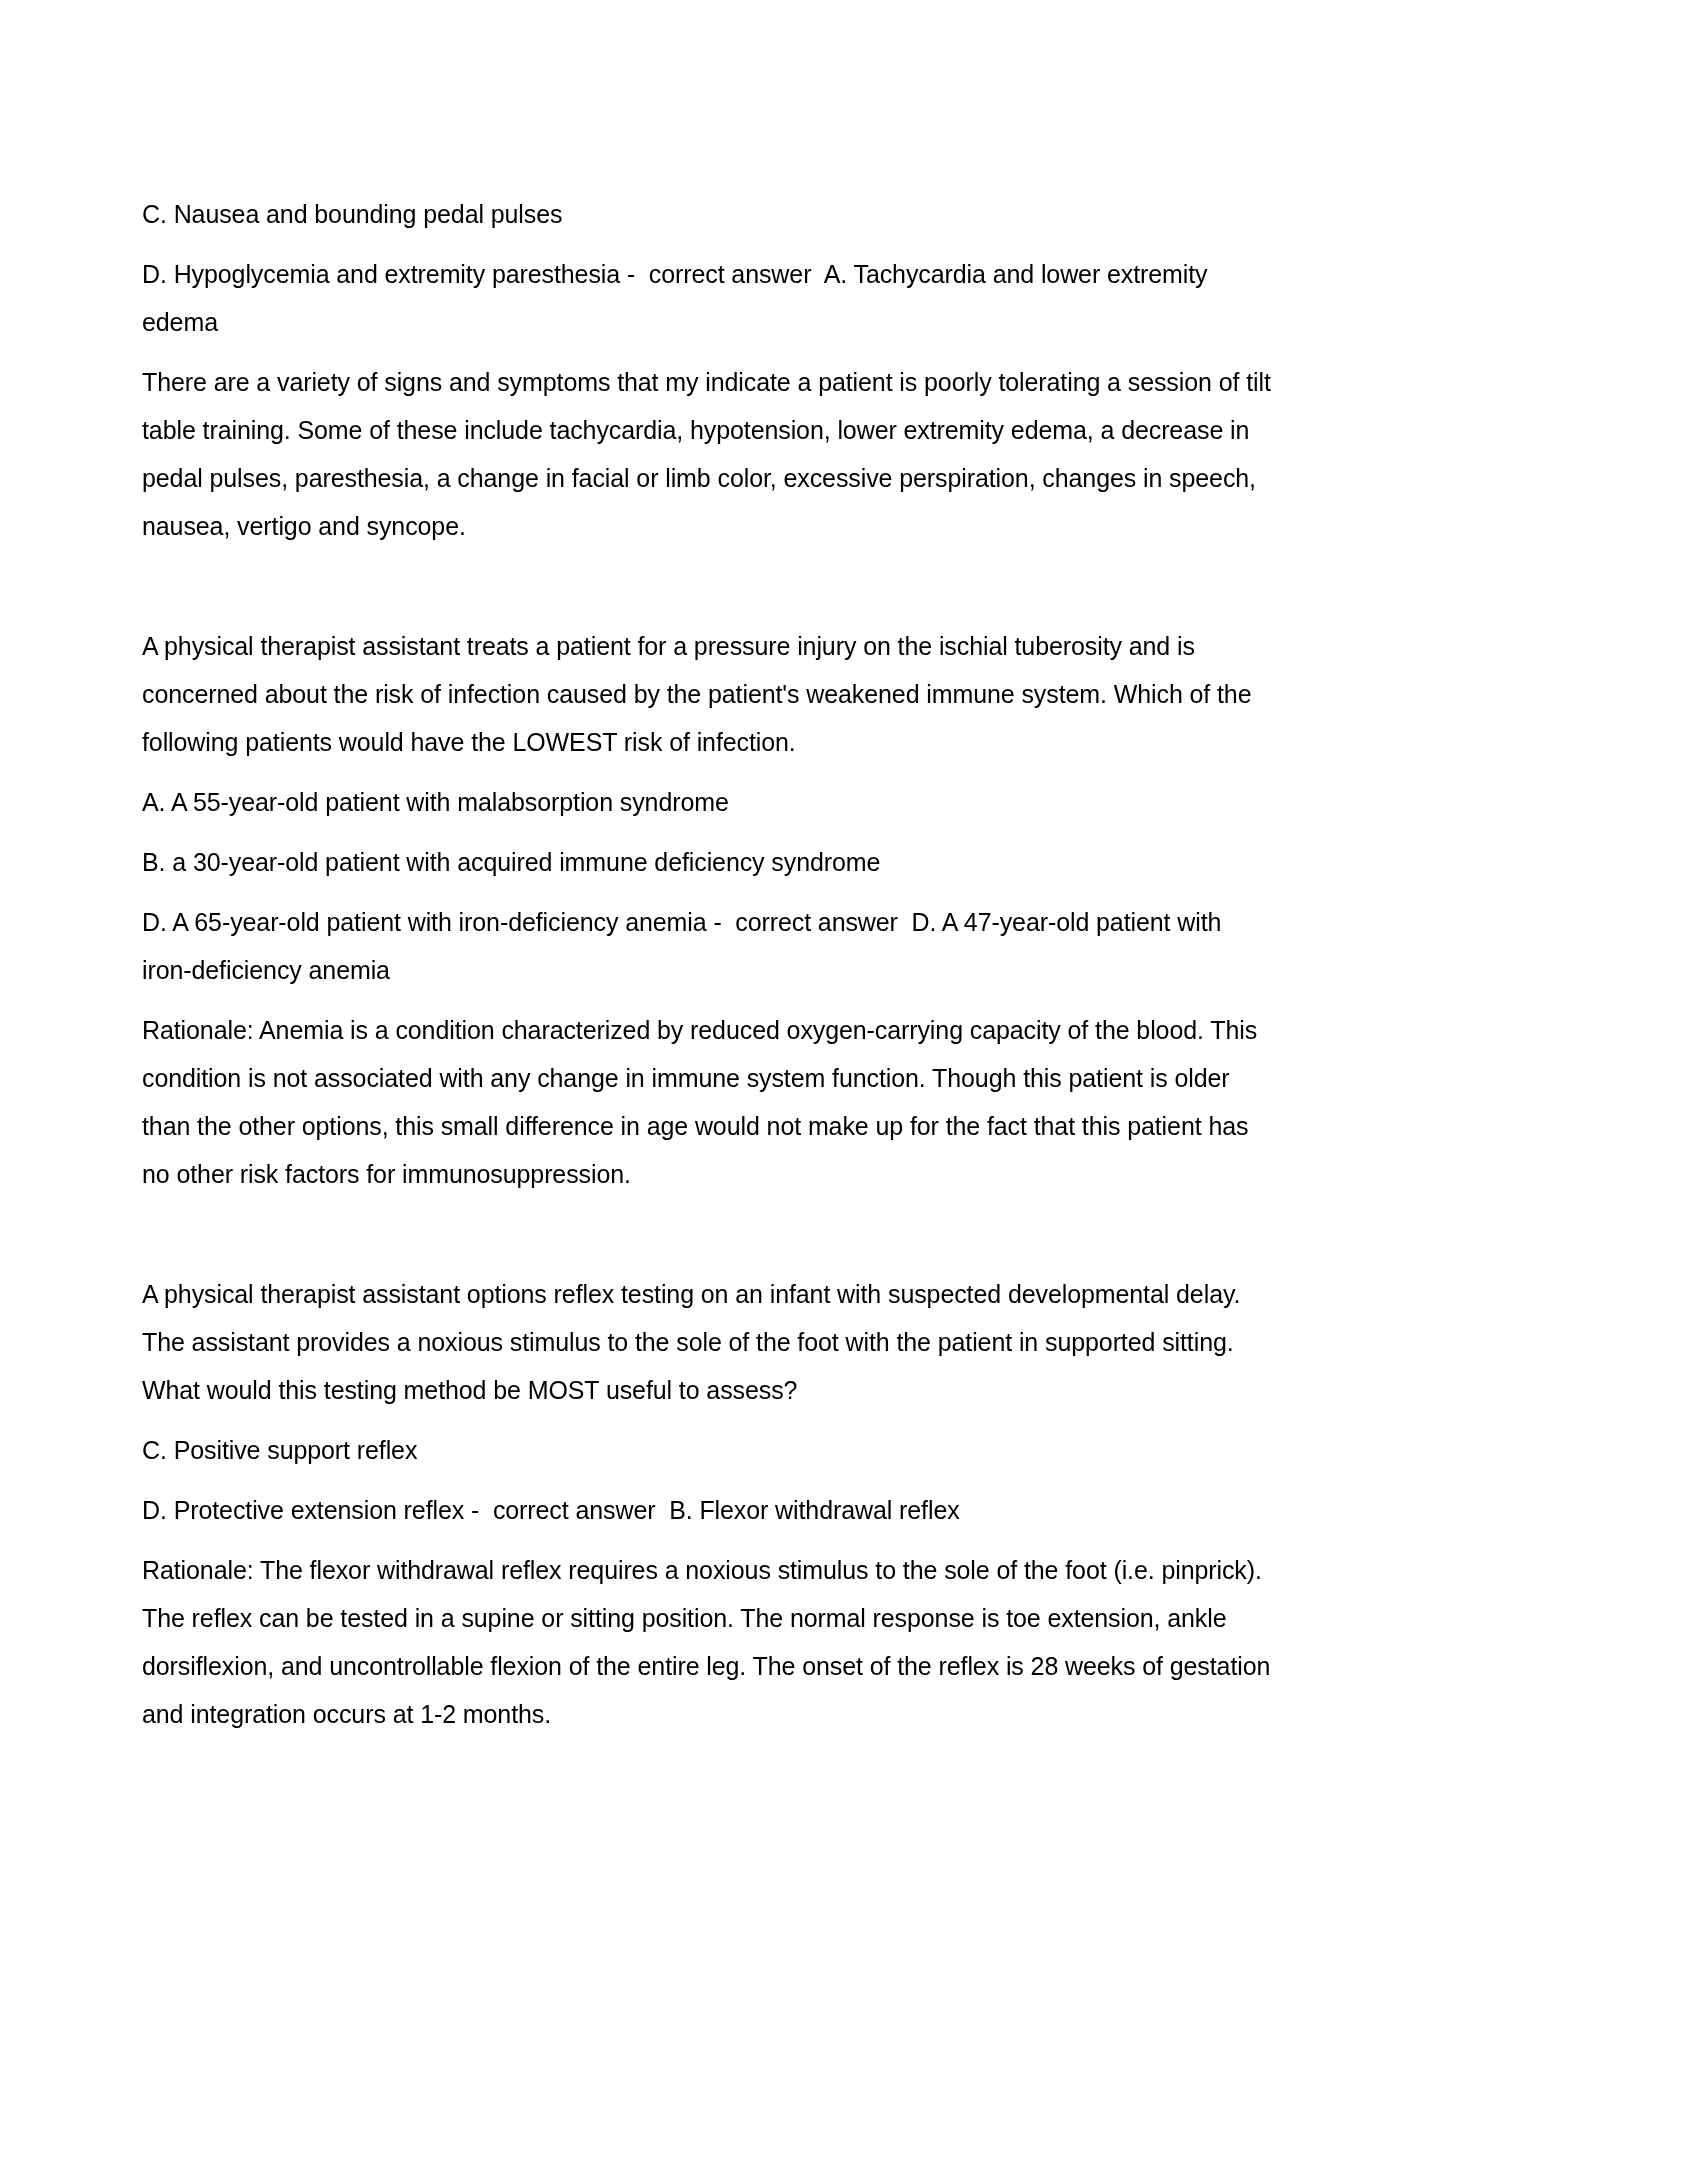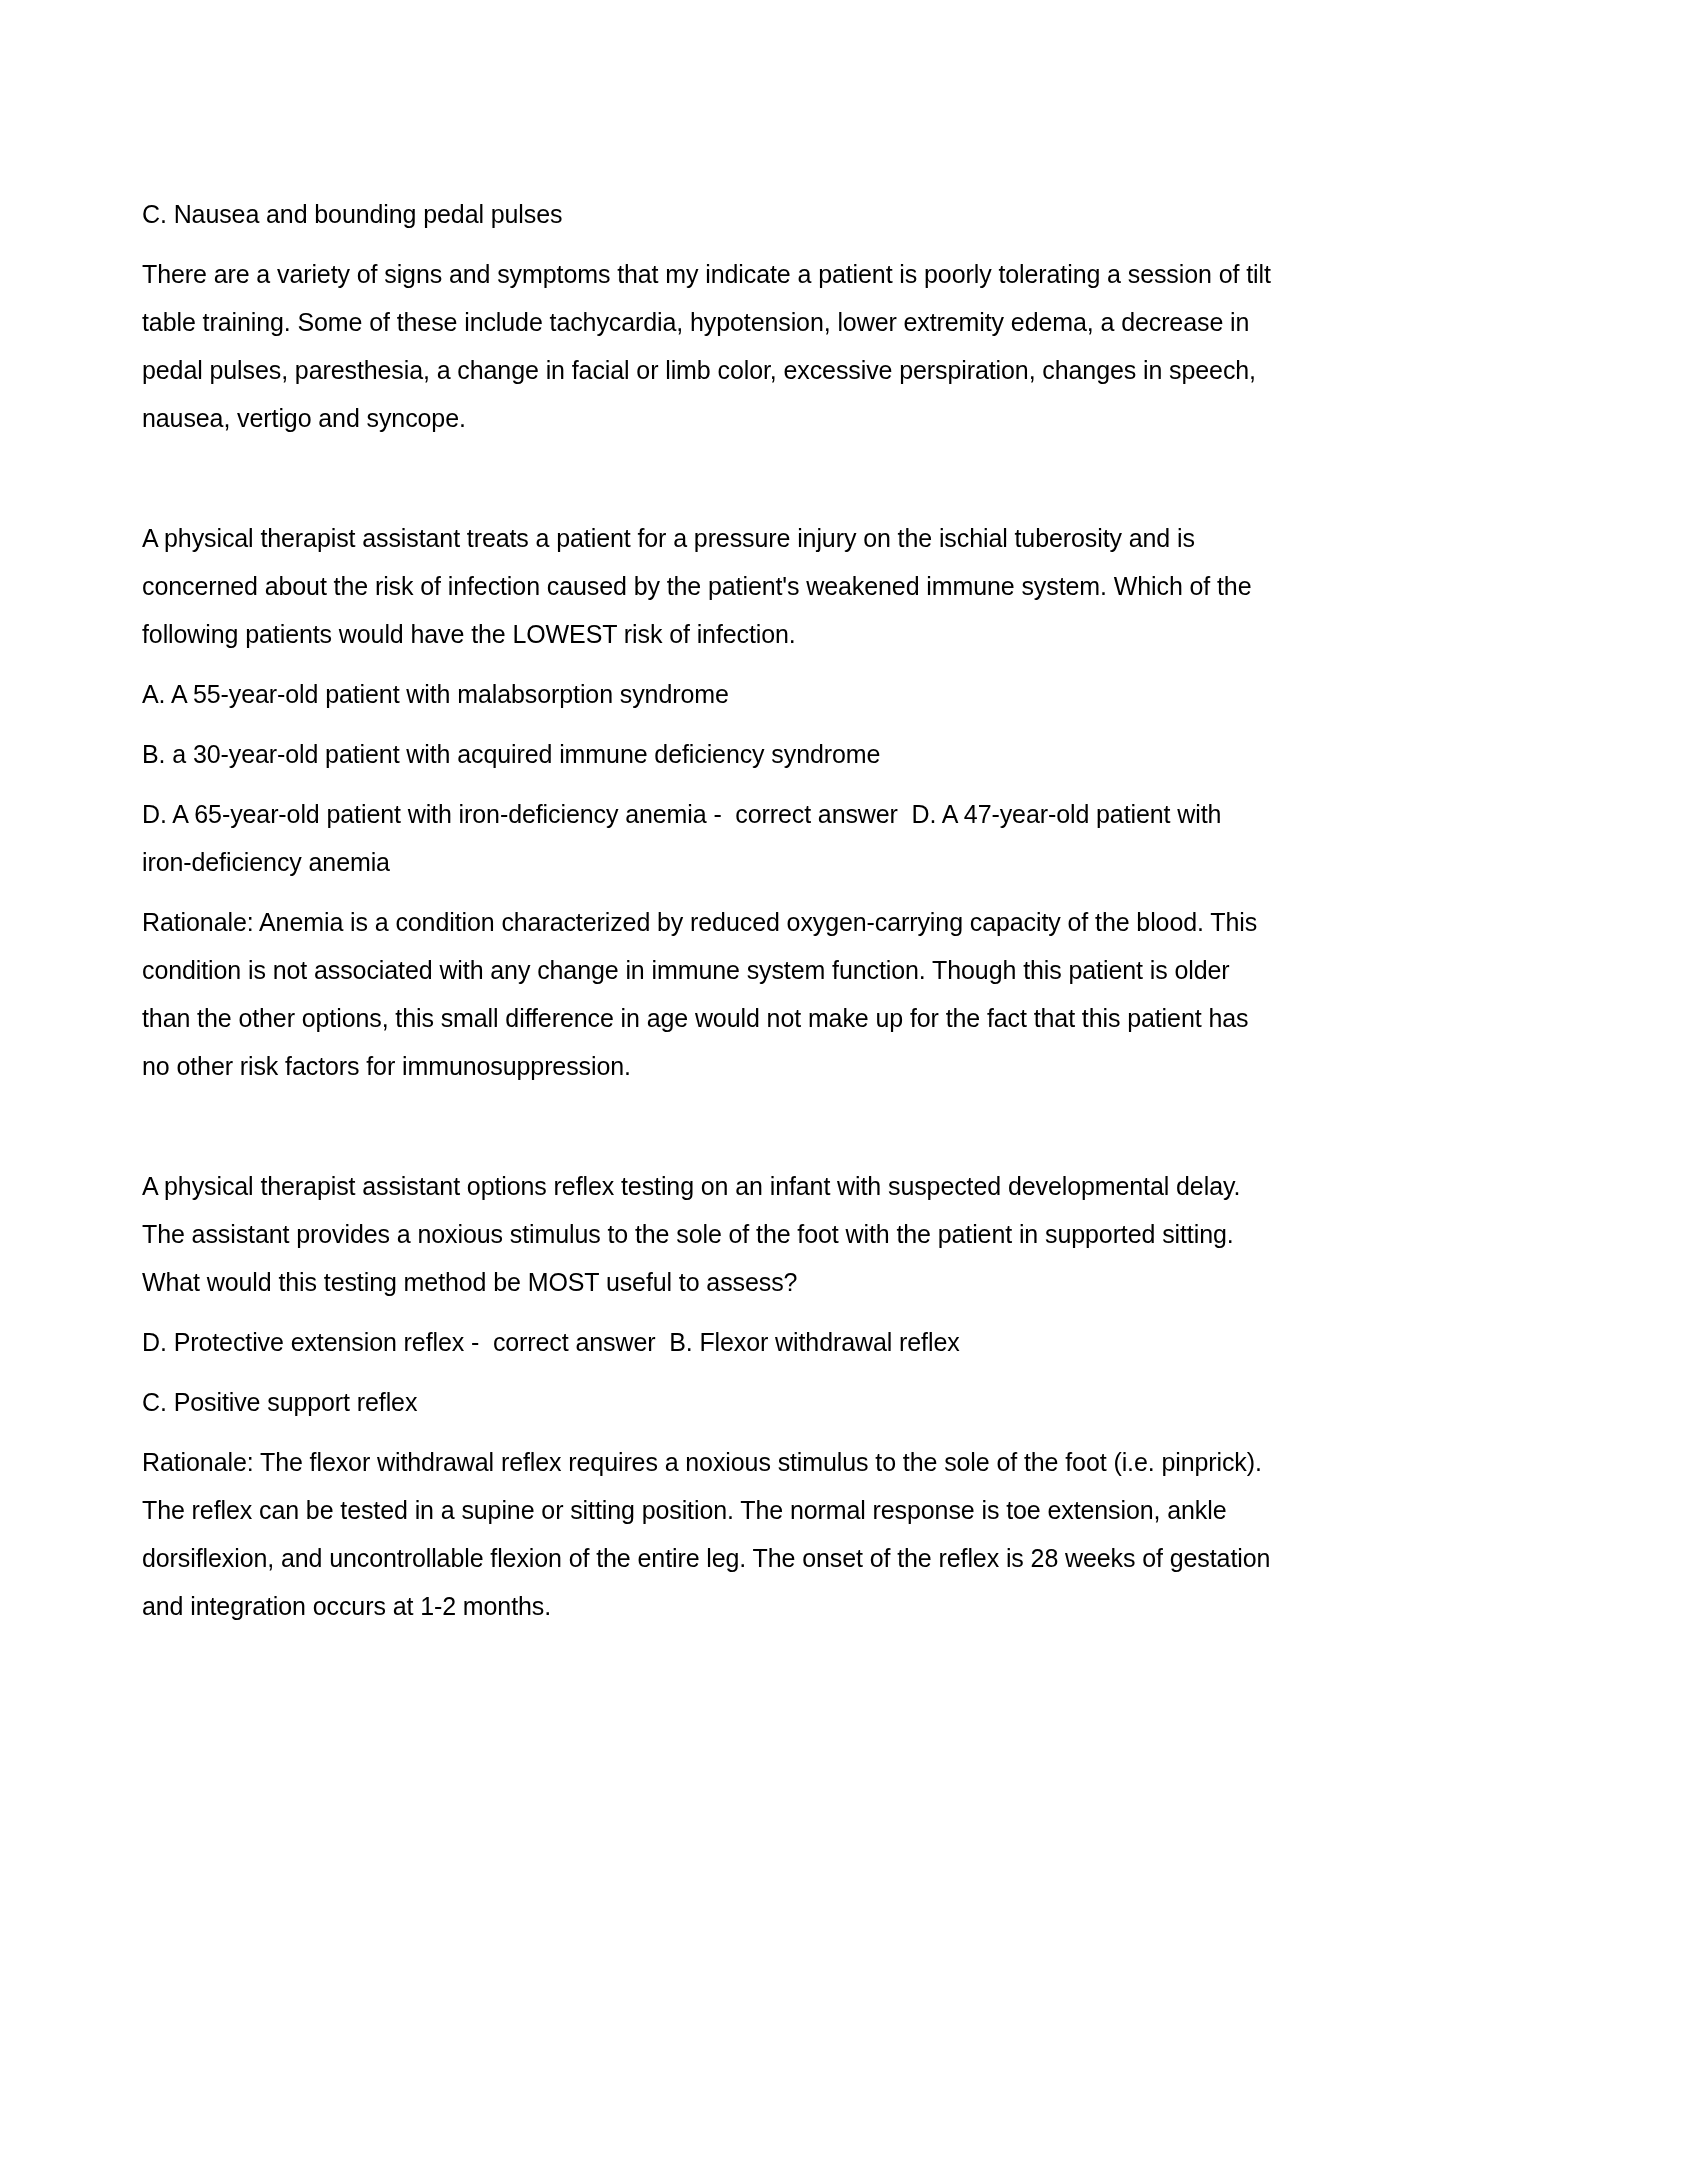--- a/index.html
+++ b/index.html
@@ -36,41 +36,43 @@
     height: 48px;
     margin: 0 0 12px 0;
   }
 </style>
 </head>
 <body>
 
 <div class="page">
   <div class="doc">
     <p>C. Nausea and bounding pedal pulses</p>
+    <p>D. Hypoglycemia and extremity paresthesia -  correct answer  A. Tachycardia and lower extremity
+edema</p>
     <p>There are a variety of signs and symptoms that my indicate a patient is poorly tolerating a session of tilt
 table training. Some of these include tachycardia, hypotension, lower extremity edema, a decrease in
 pedal pulses, paresthesia, a change in facial or limb color, excessive perspiration, changes in speech,
 nausea, vertigo and syncope.</p>
     <p class="spacer"></p>
     <p>A physical therapist assistant treats a patient for a pressure injury on the ischial tuberosity and is
 concerned about the risk of infection caused by the patient's weakened immune system. Which of the
 following patients would have the LOWEST risk of infection.</p>
     <p>A. A 55-year-old patient with malabsorption syndrome</p>
     <p>B. a 30-year-old patient with acquired immune deficiency syndrome</p>
     <p>D. A 65-year-old patient with iron-deficiency anemia -  correct answer  D. A 47-year-old patient with
 iron-deficiency anemia</p>
     <p>Rationale: Anemia is a condition characterized by reduced oxygen-carrying capacity of the blood. This
 condition is not associated with any change in immune system function. Though this patient is older
 than the other options, this small difference in age would not make up for the fact that this patient has
 no other risk factors for immunosuppression.</p>
     <p class="spacer"></p>
     <p>A physical therapist assistant options reflex testing on an infant with suspected developmental delay.
 The assistant provides a noxious stimulus to the sole of the foot with the patient in supported sitting.
 What would this testing method be MOST useful to assess?</p>
+    <p>C. Positive support reflex</p>
     <p>D. Protective extension reflex -  correct answer  B. Flexor withdrawal reflex</p>
-    <p>C. Positive support reflex</p>
     <p>Rationale: The flexor withdrawal reflex requires a noxious stimulus to the sole of the foot (i.e. pinprick).
 The reflex can be tested in a supine or sitting position. The normal response is toe extension, ankle
 dorsiflexion, and uncontrollable flexion of the entire leg. The onset of the reflex is 28 weeks of gestation
 and integration occurs at 1-2 months.</p>
   </div>
 </div>
 
 
 </body></html>

